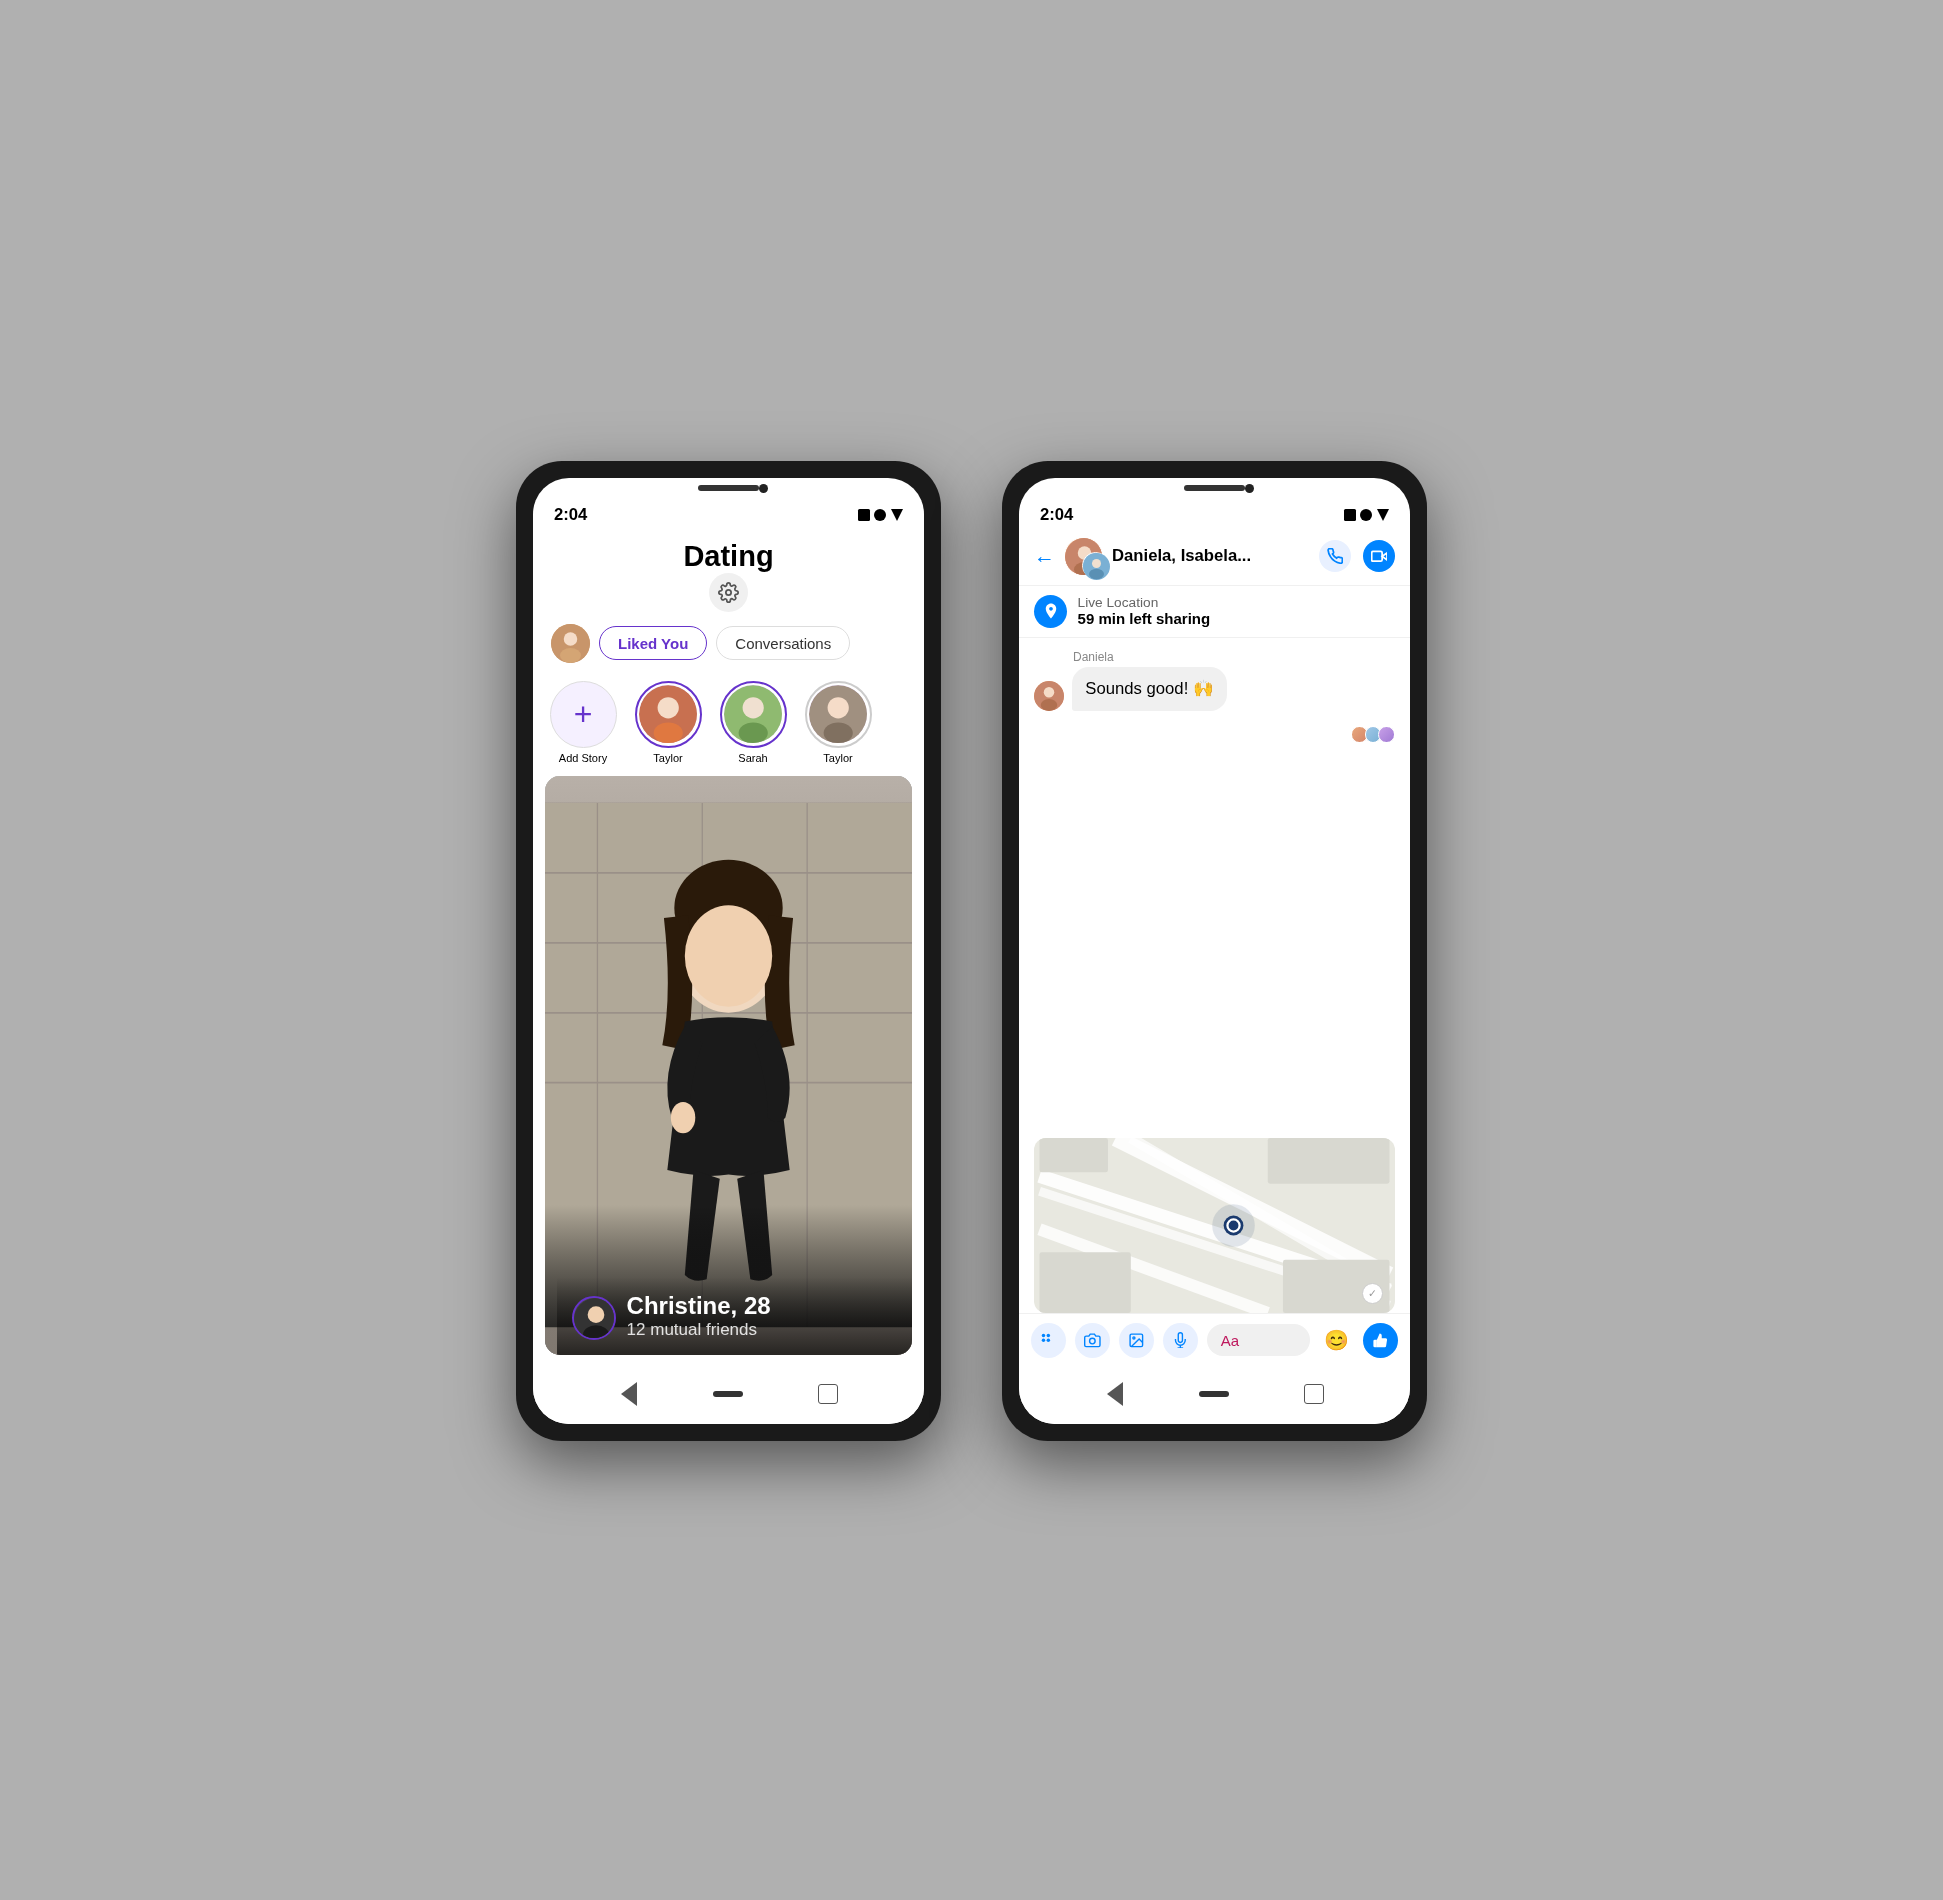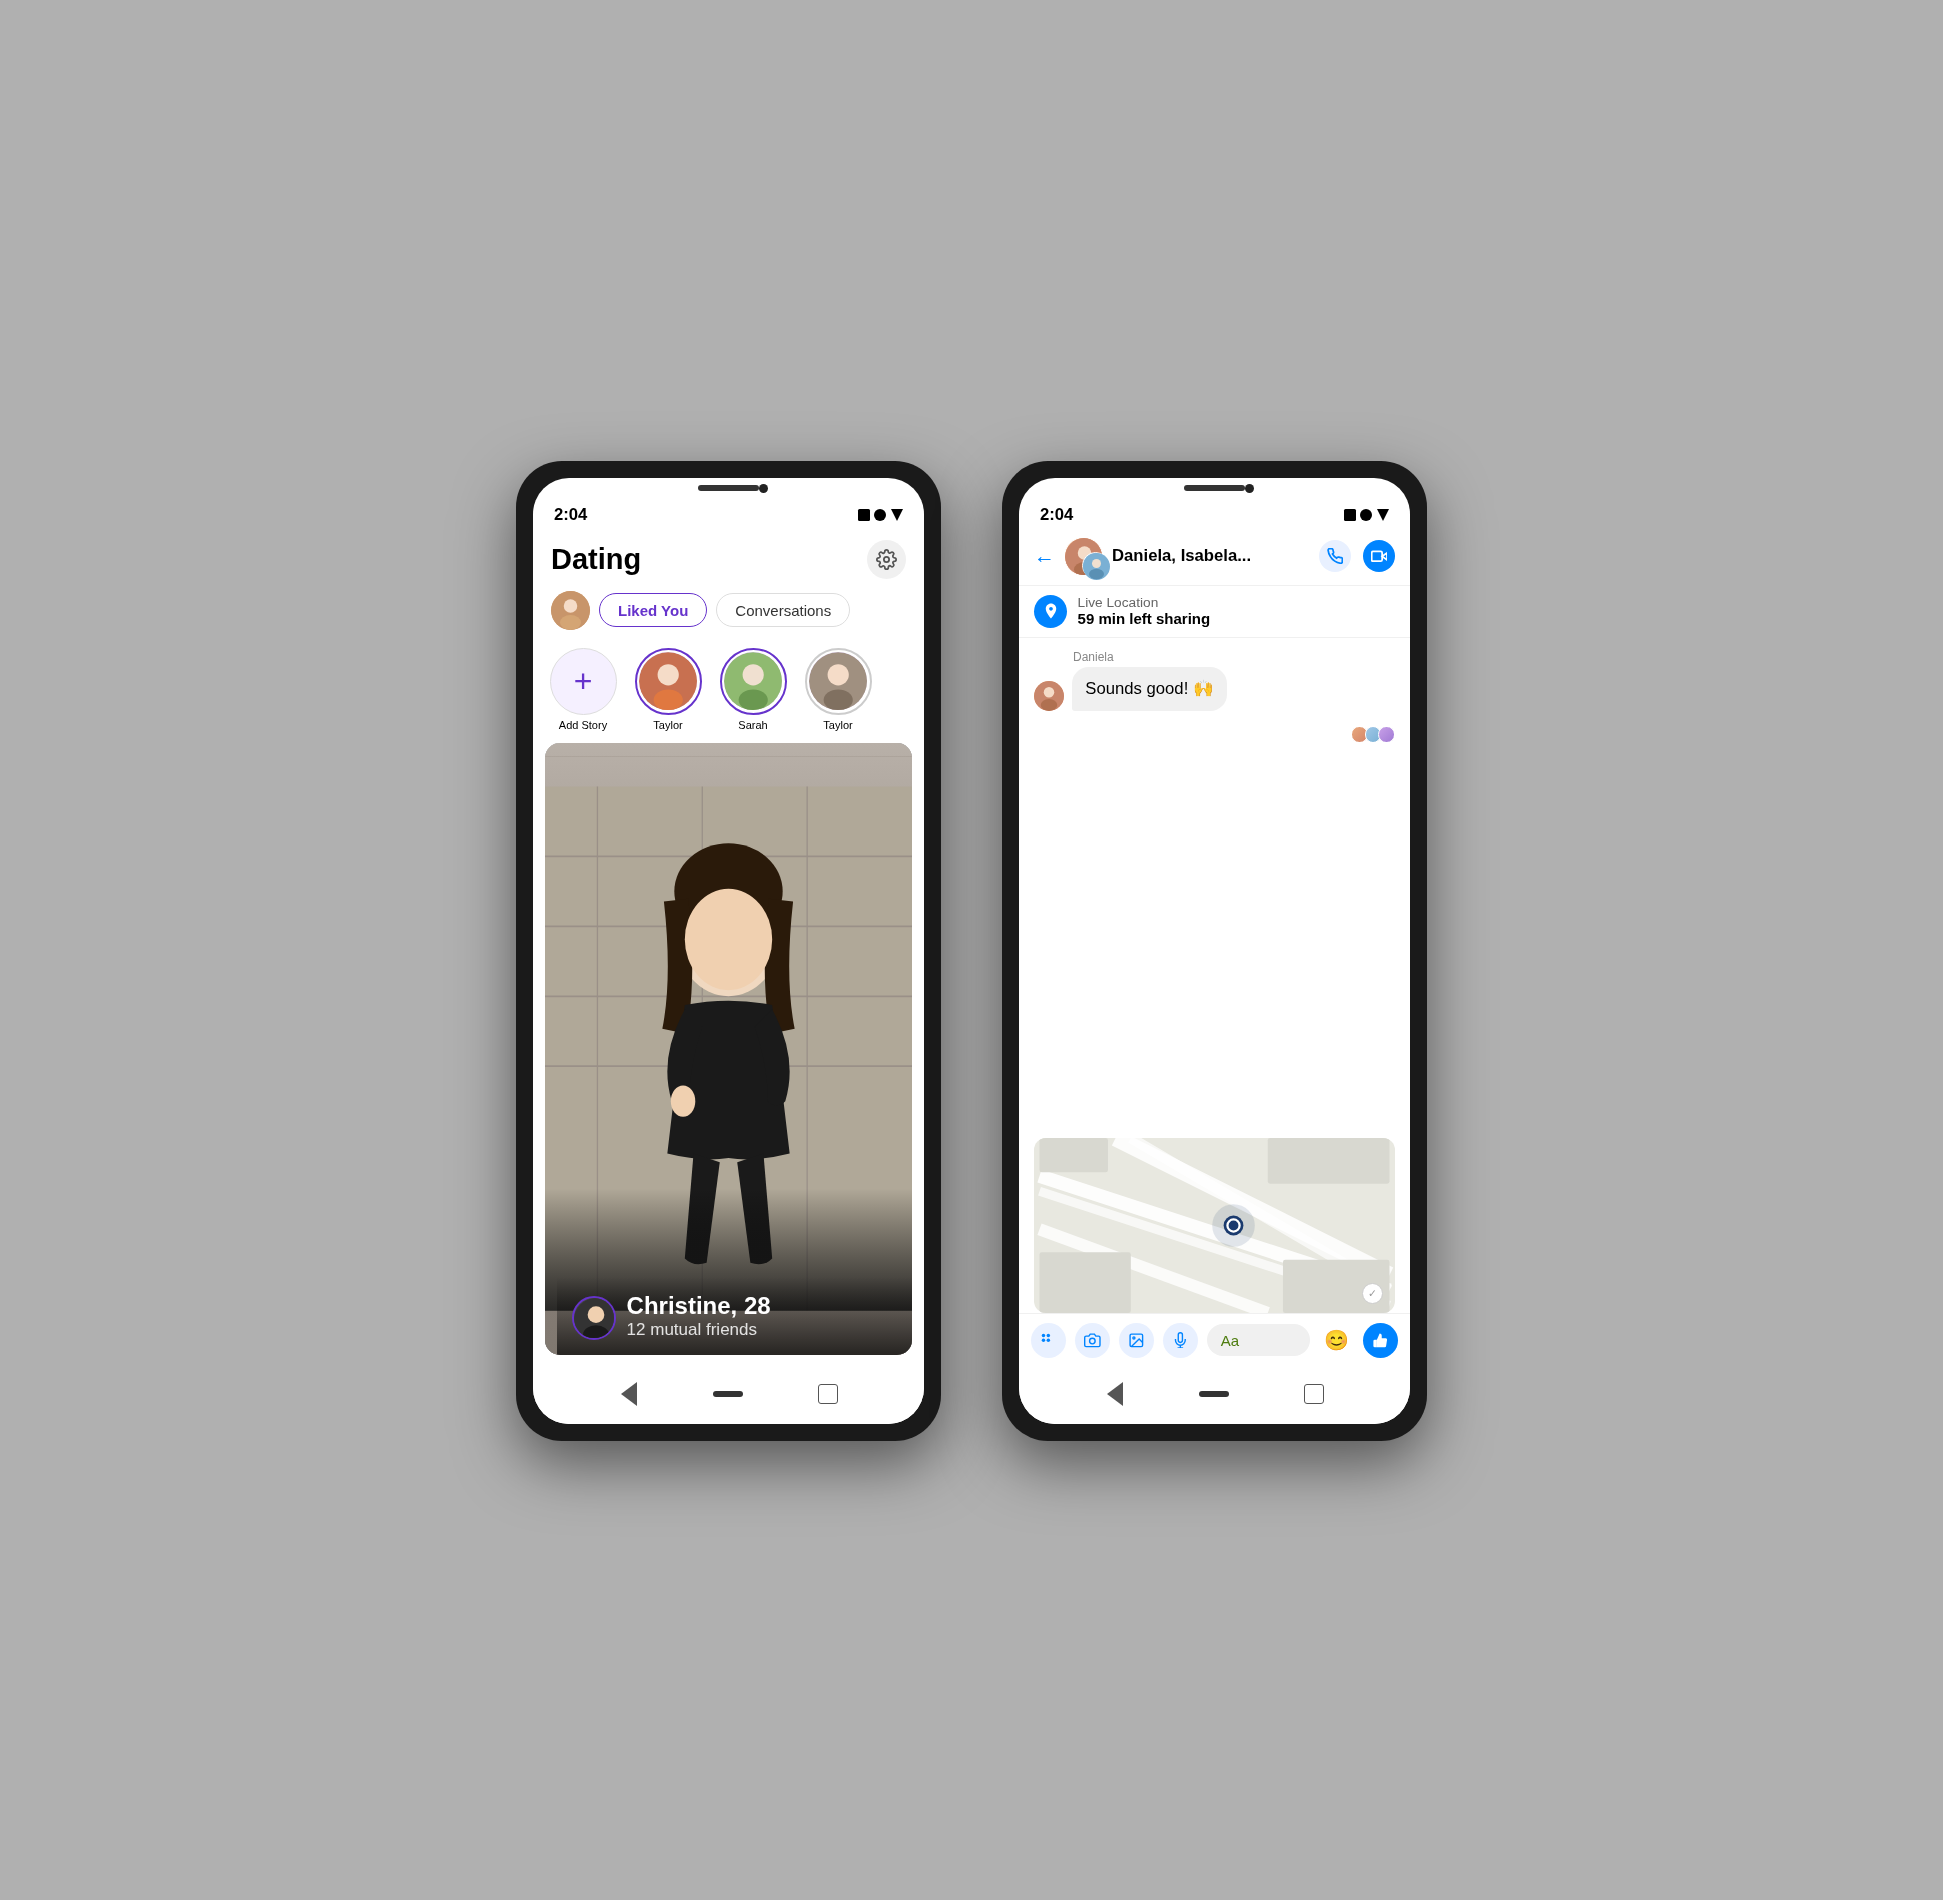--- a/index.html
+++ b/index.html
@@ -103,20 +103,21 @@
       display: flex;
       flex-direction: column;
     }
 
     
     .dating-header {
       display: flex;
       justify-content: space-between;
       align-items: center;
       padding: 12px 18px 6px;
+      flex-direction: column;
     }
     .dating-title {
       font-size: 29px;
       font-weight: 800;
       color: #000;
     }
     .gear-btn {
       width: 39px;
       height: 39px;
       background: #f0f0f0;
@@ -536,21 +537,21 @@
       font-size: 15px;
       color: #0084ff;
       flex-shrink: 0;
     }
     .input-field {
       flex: 1;
       background: #f0f0f0;
       border-radius: 18px;
       padding: 7.6px 13.7px;
       font-size: 15px;
-      color: #4d7c0f;
+      color: #be185d;
       cursor: text;
     }
     .emoji-btn {
       width: 35px;
       height: 35px;
       border-radius: 50%;
       display: flex;
       align-items: center;
       justify-content: center;
       font-size: 20px;

